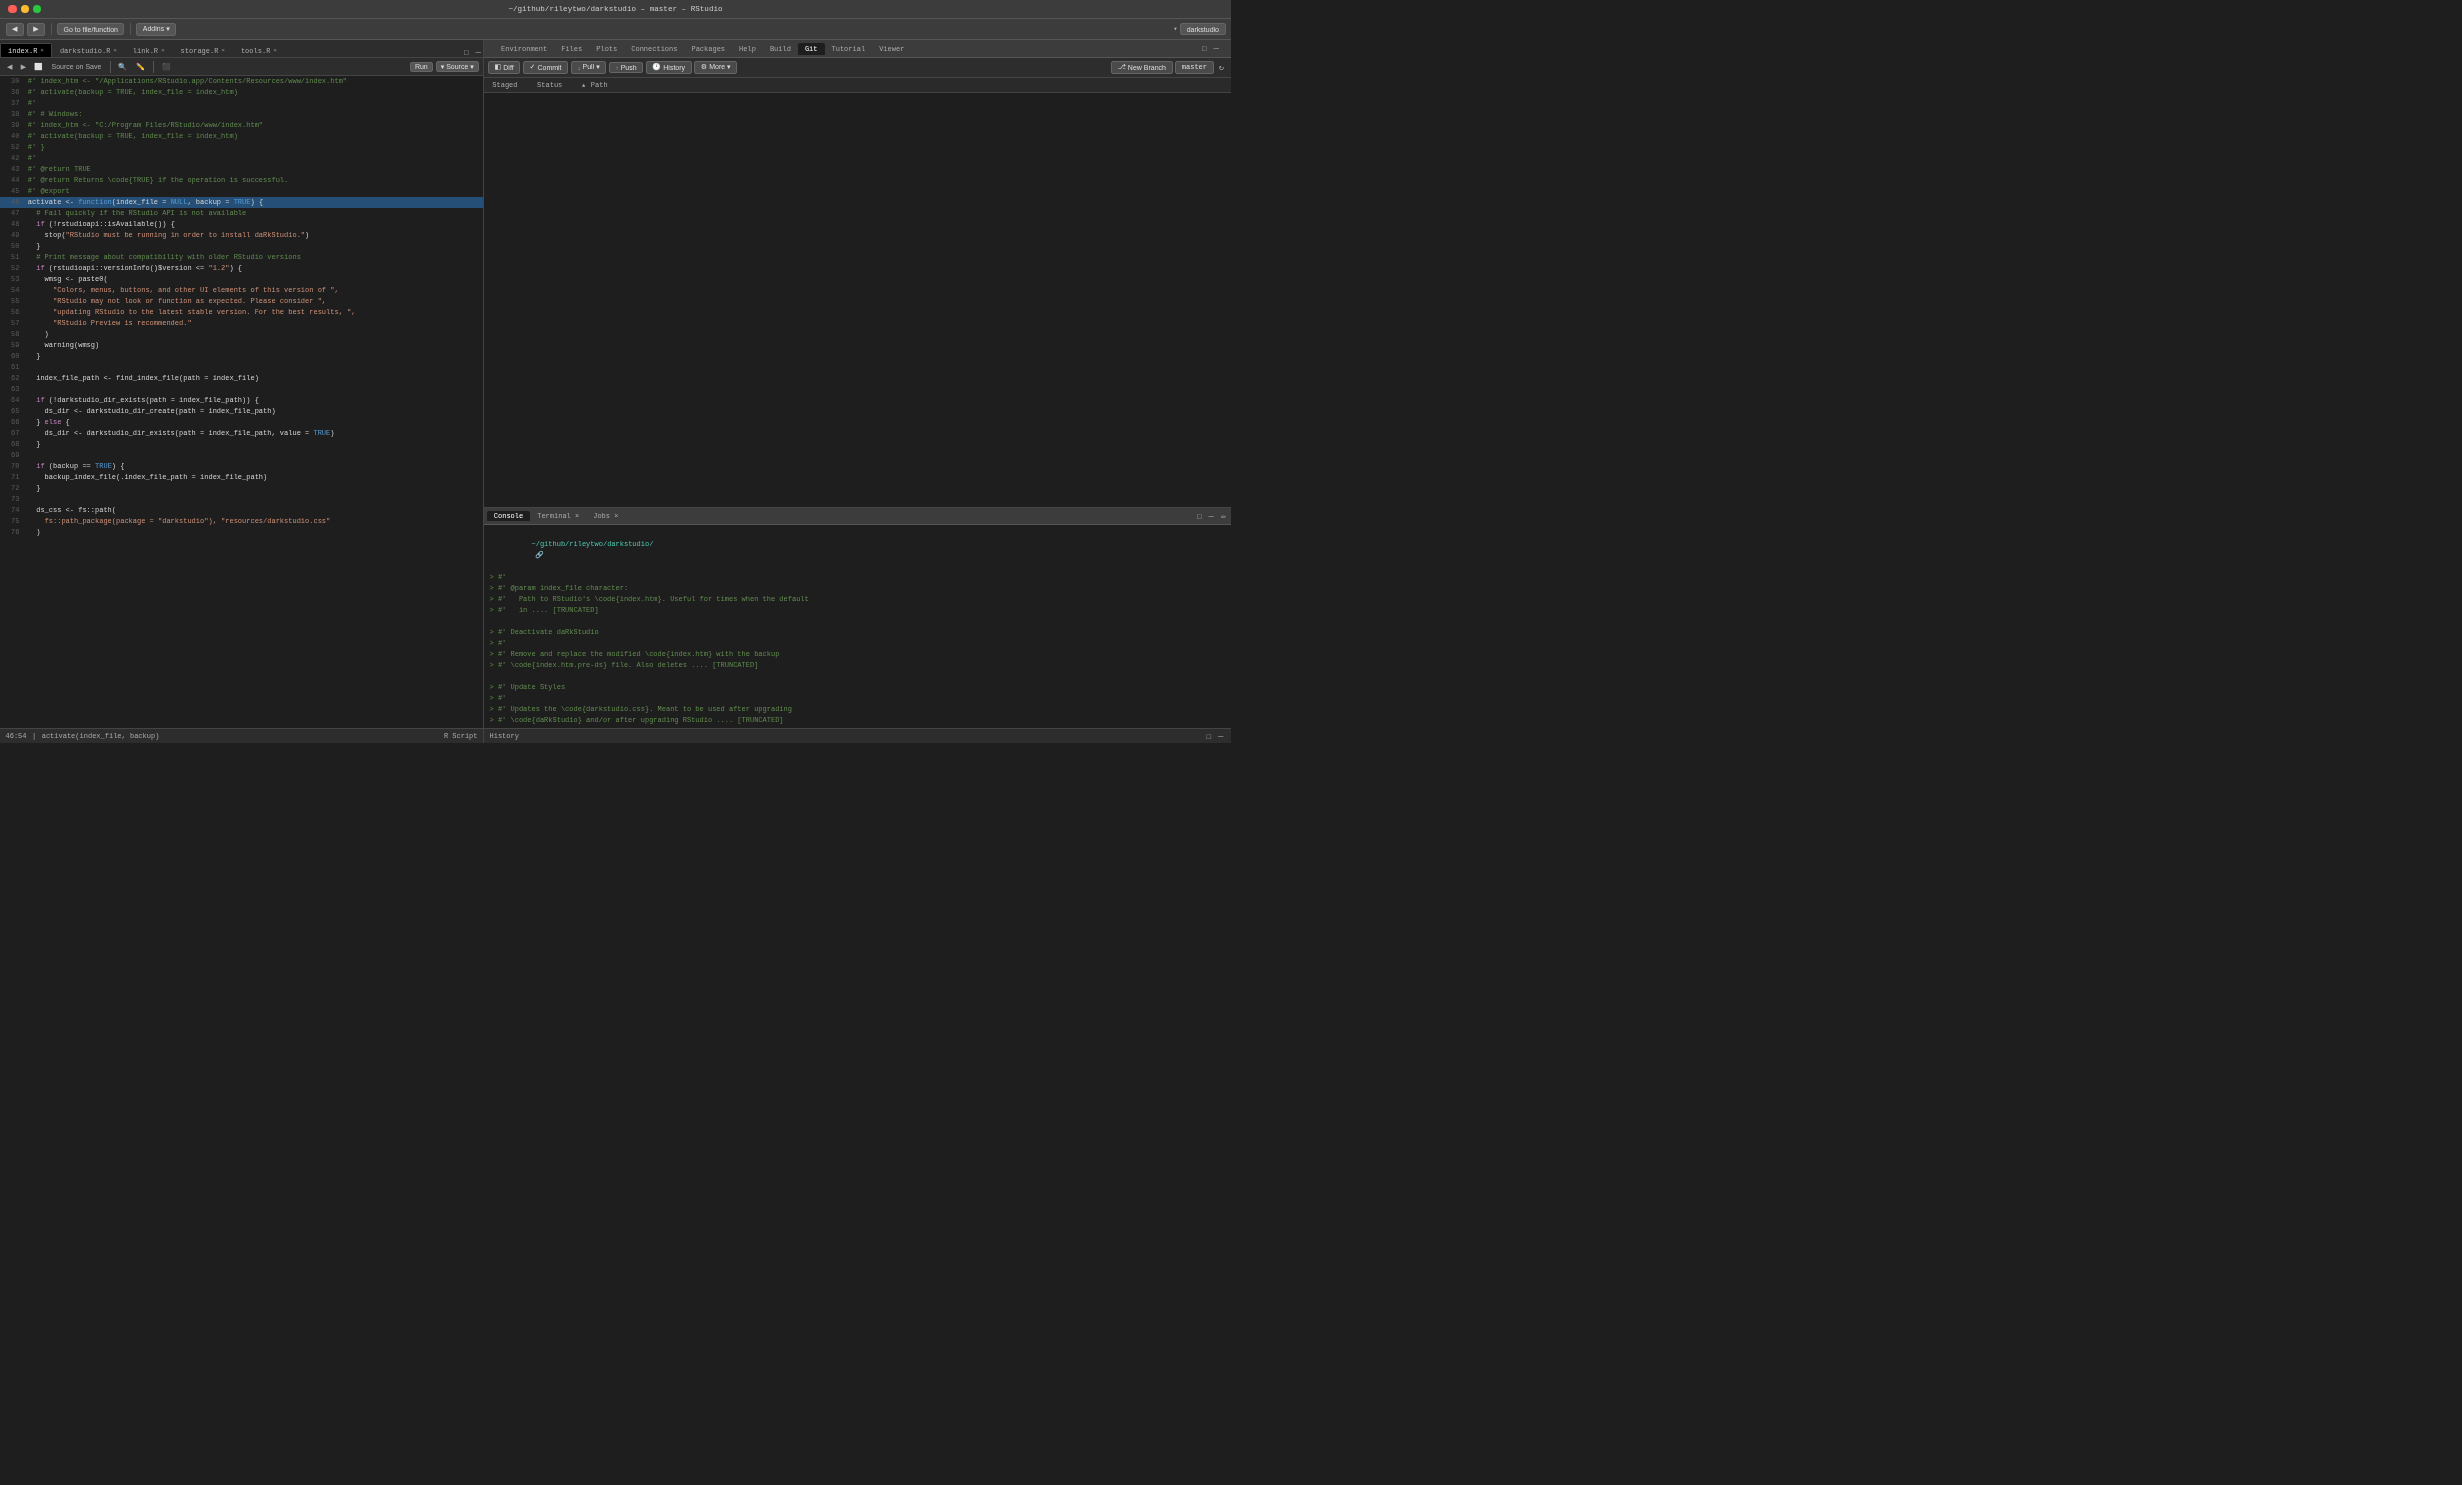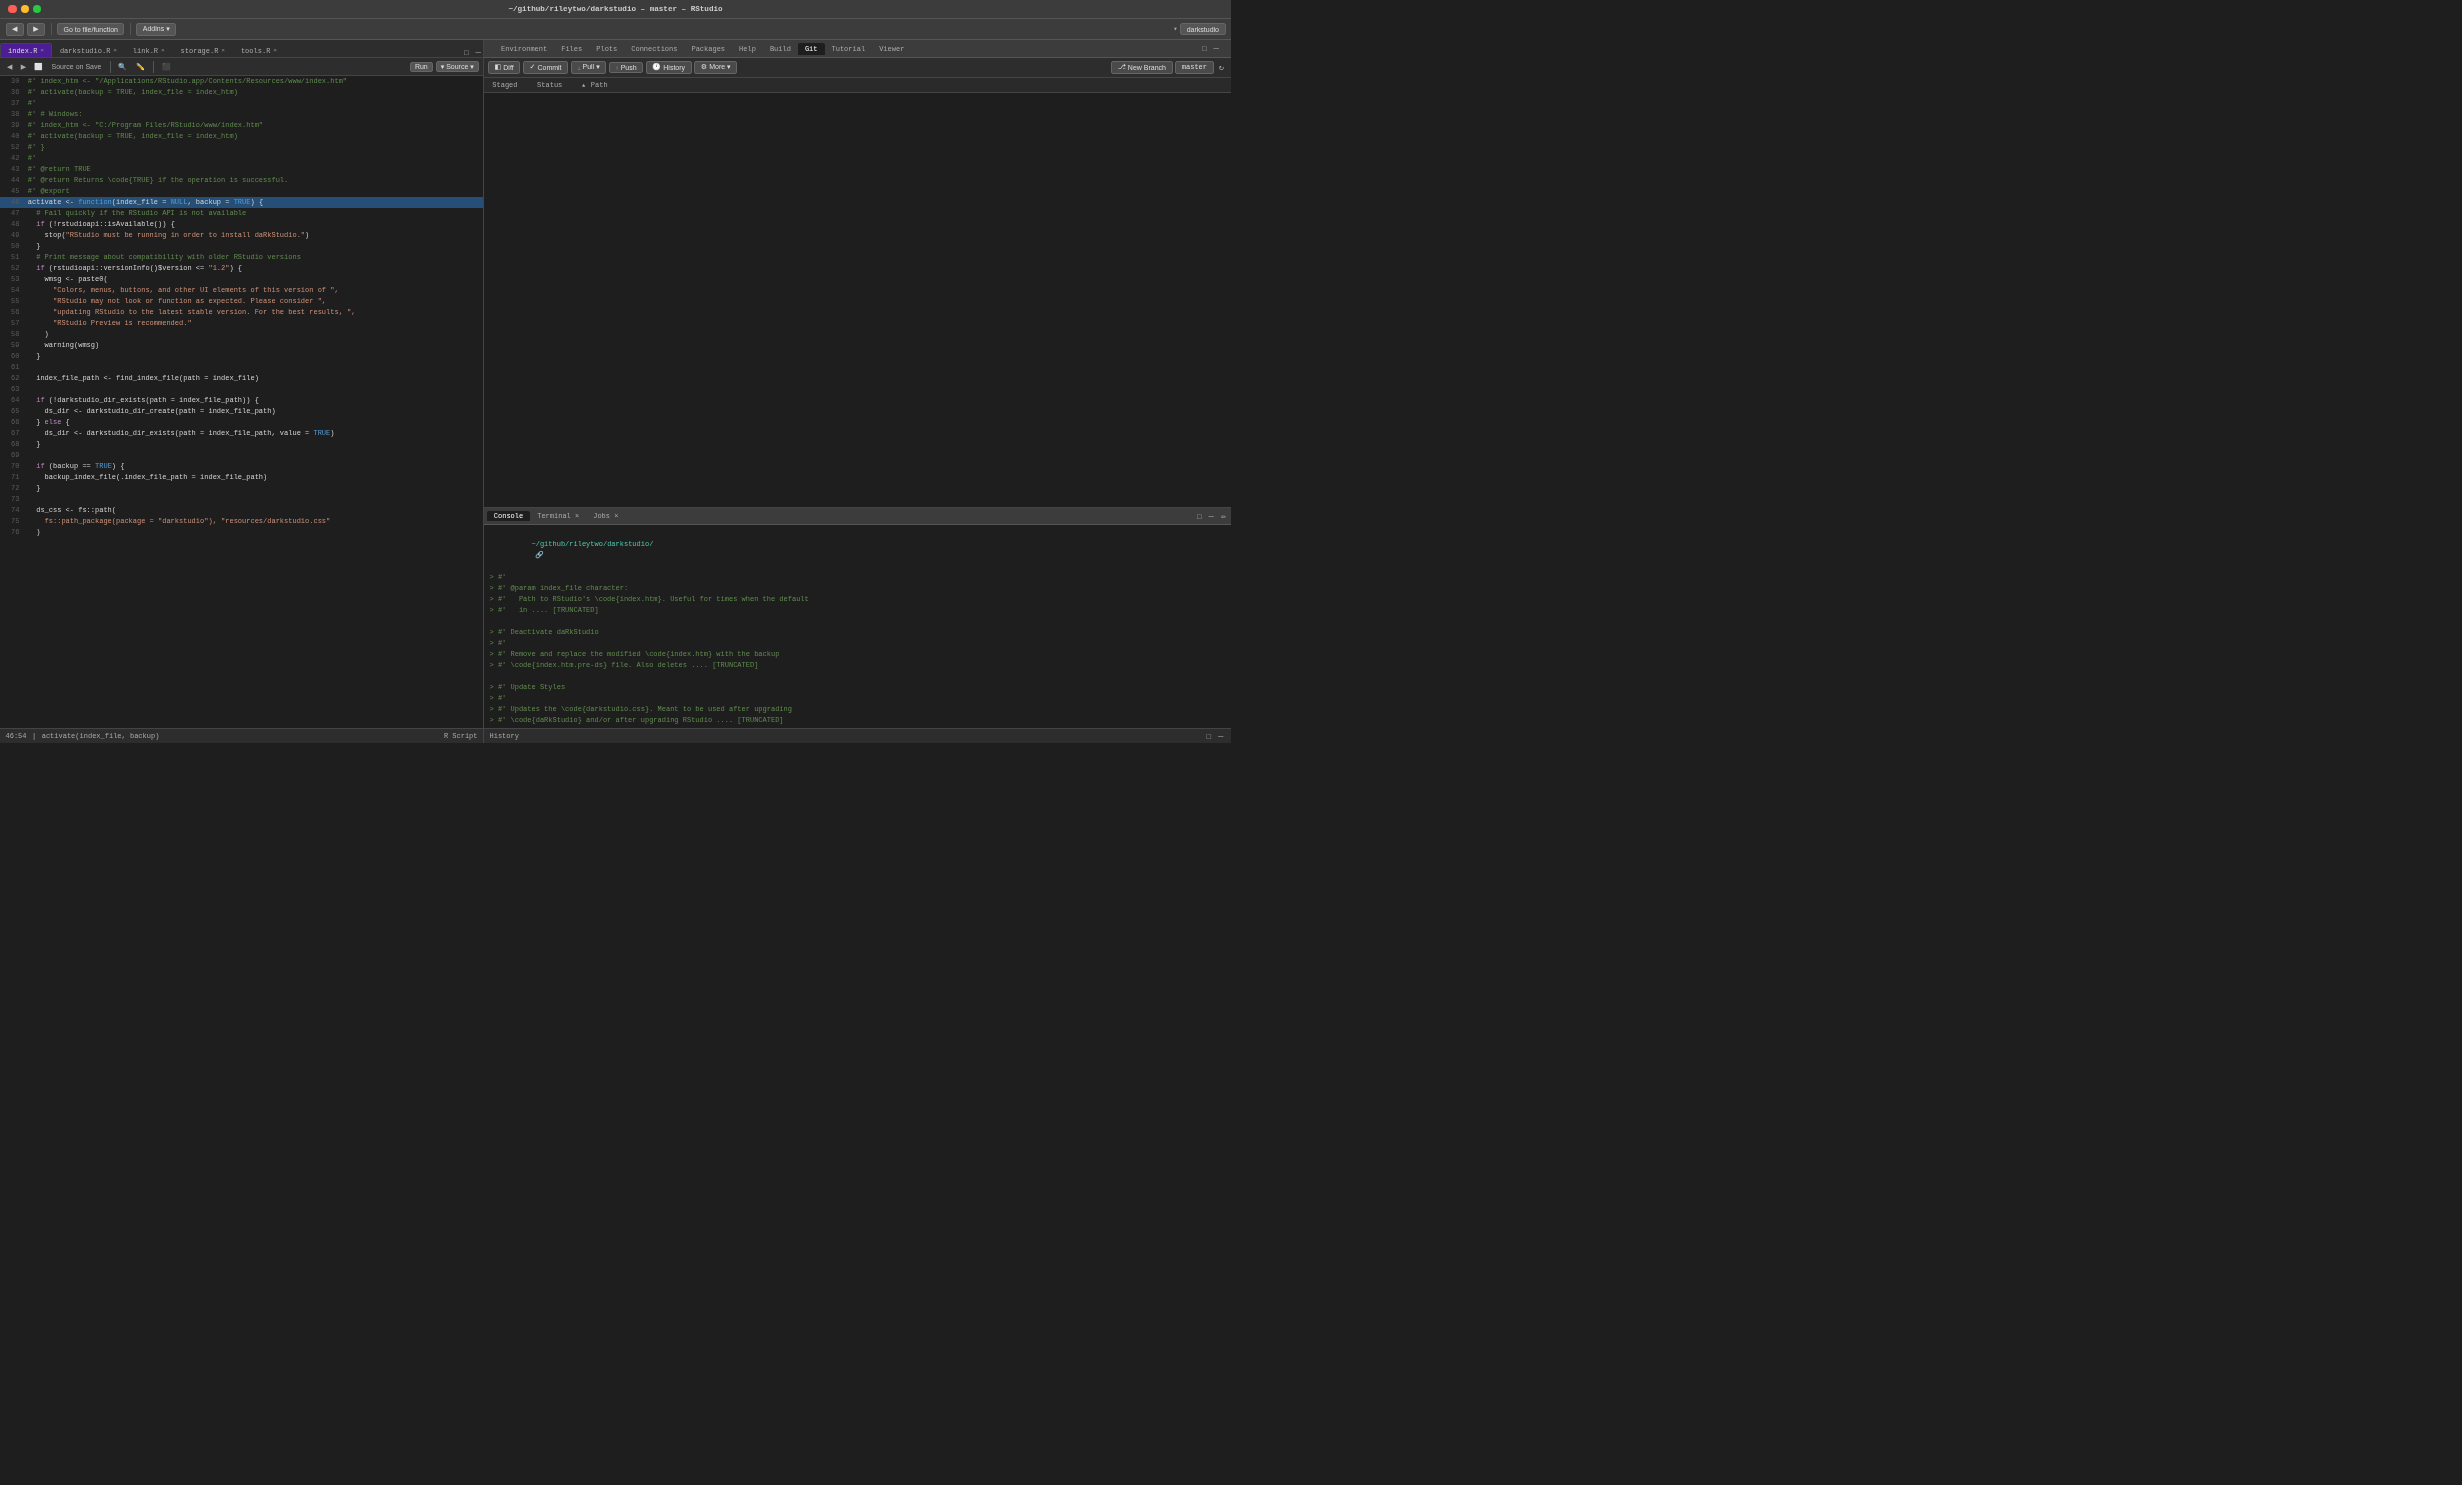--- a/index.html
+++ b/index.html
@@ -34,21 +34,20 @@
       width: 8.3px;
       height: 8.3px;
       border-radius: 50%;
     }
     .tl-close { background: #ff5f57; }
     .tl-min { background: #febc2e; }
     .tl-max { background: #28c840; }
     .title-text {
       font-size: 7.6px;
       color: #ccc;
-      font-weight: bold;
     }
 
     
     .toolbar {
       background: #3c3c3c;
       height: 21px;
       display: flex;
       align-items: center;
       padding: 0 5.5px;
       gap: 2.8px;
@@ -95,21 +94,21 @@
       cursor: pointer;
       border: 0.7px solid transparent;
       border-bottom: none;
       border-radius: 2.1px 2.1px 0 0;
       white-space: nowrap;
       display: flex;
       align-items: center;
       gap: 2.8px;
     }
     .tab.active {
-      background: #4c1d95;
+      background: #000000;
       color: #ddd;
       border-color: #444;
     }
     .tab-close {
       font-size: 6.2px;
       color: #888;
       cursor: pointer;
     }
 
     

